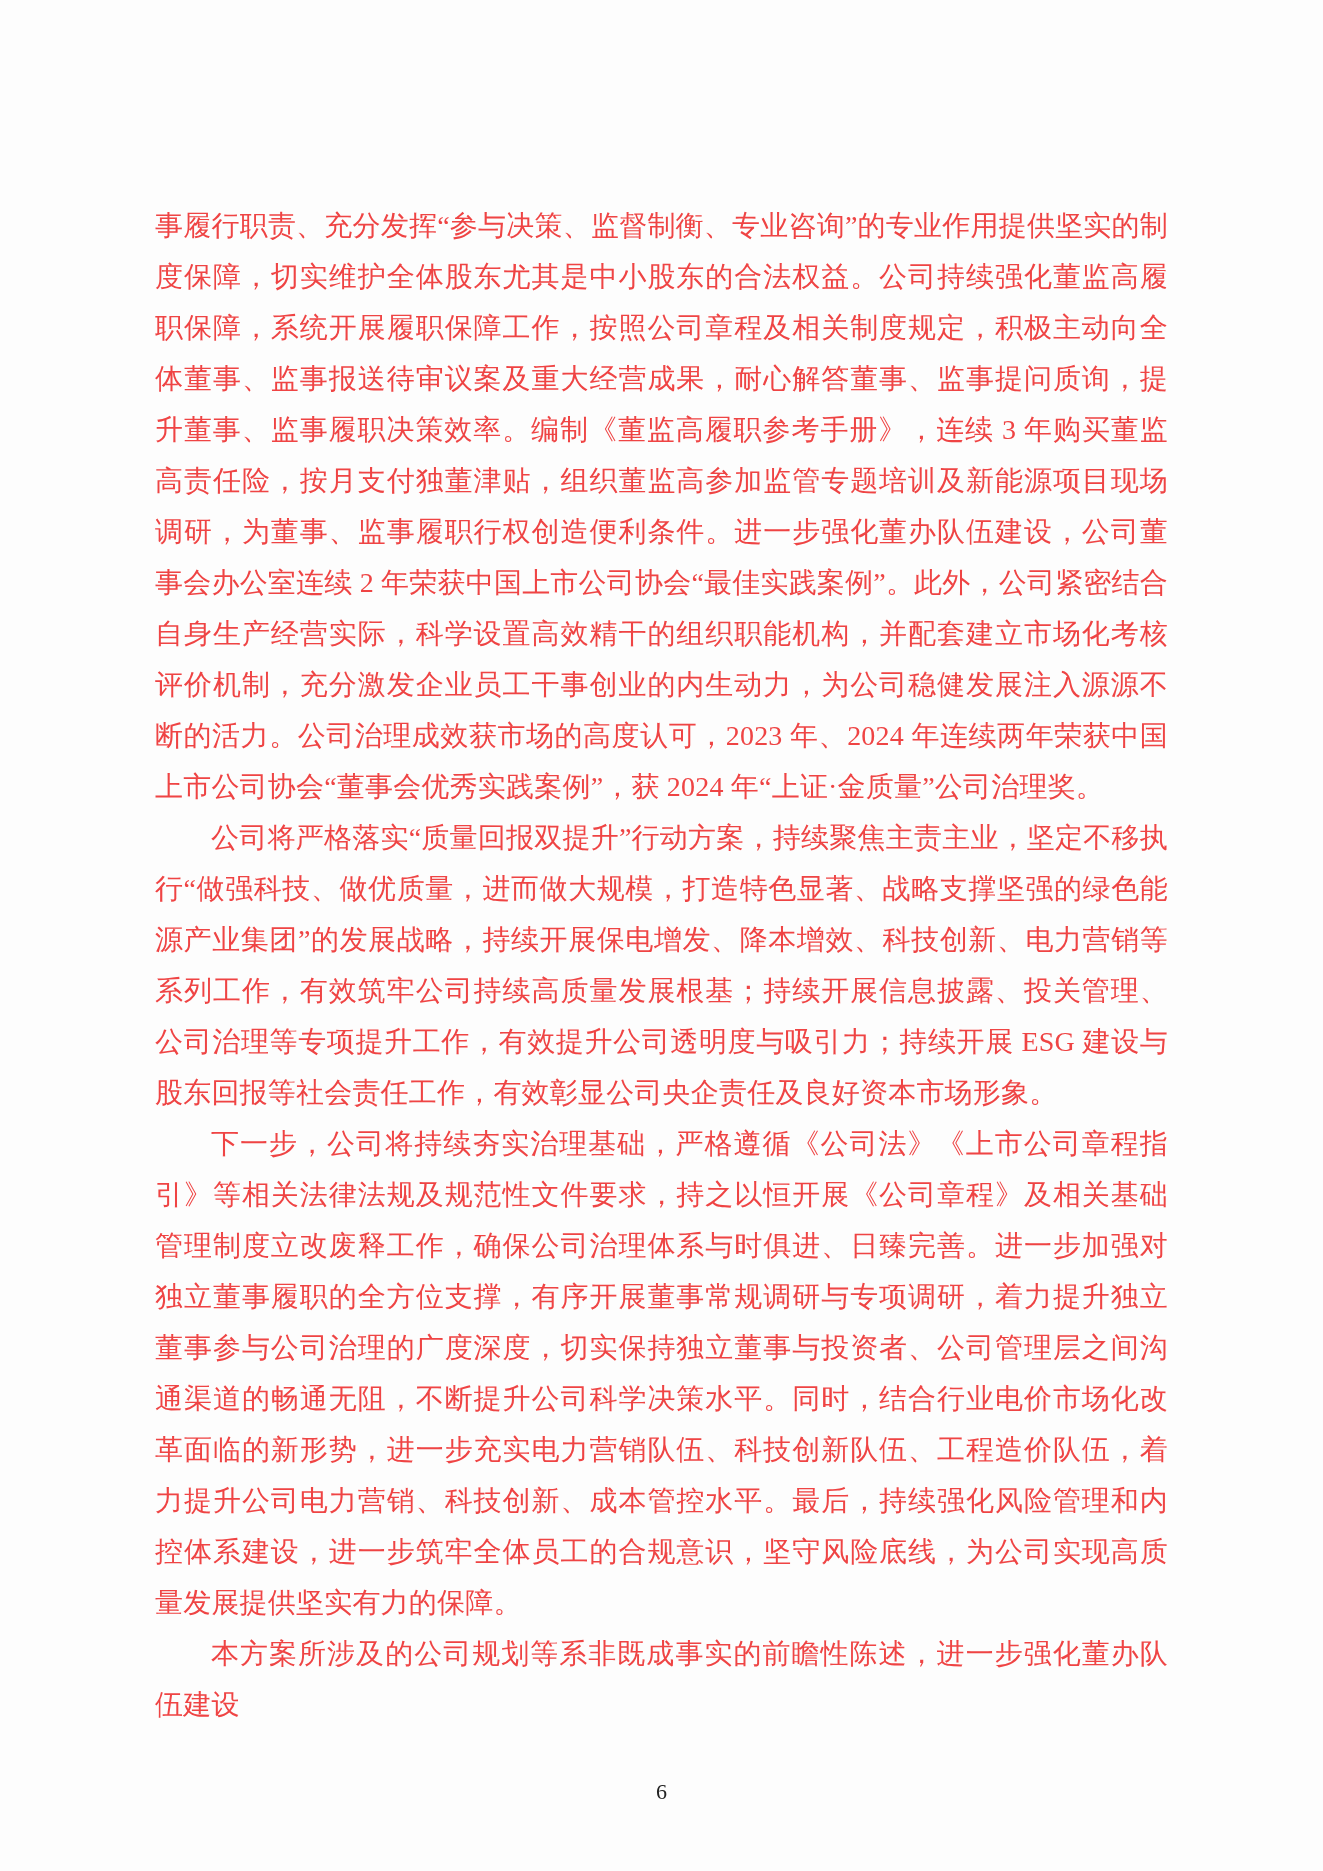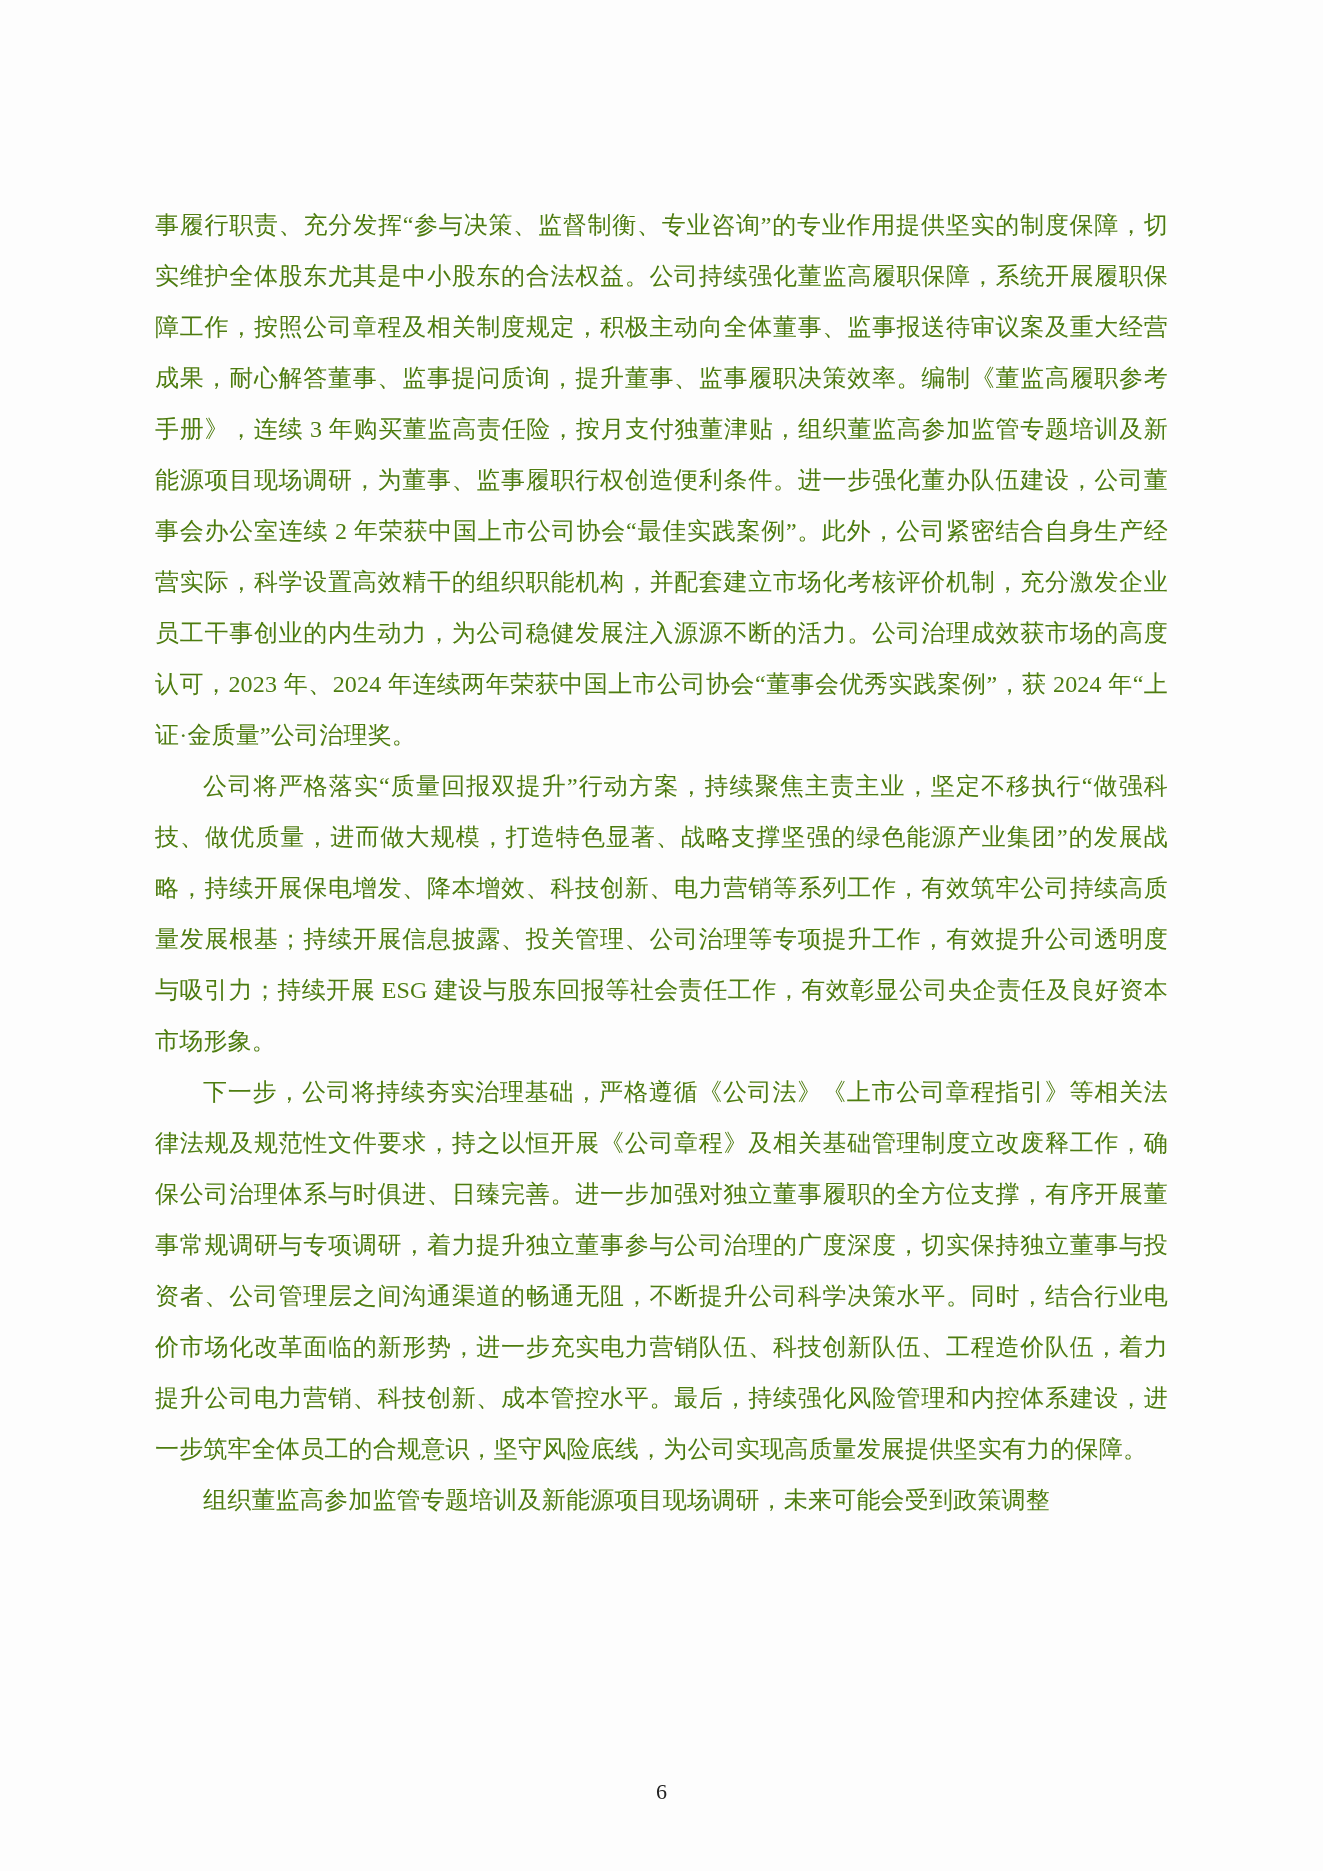--- a/index.html
+++ b/index.html
@@ -15,26 +15,26 @@
   }
   .page {
     position: relative;
     width: 1323px;
     height: 1871px;
     box-sizing: border-box;
     padding: 200px 155px 0 155px;
     background: #fdfdfd;
   }
   .doc-body {
-    font-size: 24px;
+    font-size: 28px;
     line-height: 51px;
     text-align: justify;
     text-justify: inter-ideograph;
     letter-spacing: 0.2px;
-    color: #4d7c0f;
+    color: #ef4444;
   }
   .para {
     margin: 0;
     text-indent: 0;
   }
   .para.indent {
     text-indent: 2em;
   }
   .page-number {
     position: absolute;
@@ -48,16 +48,16 @@
   }
 </style>
 </head>
 <body>
 
 <div class="page">
   <div class="doc-body">
     <p class="para">事履行职责、充分发挥“参与决策、监督制衡、专业咨询”的专业作用提供坚实的制度保障，切实维护全体股东尤其是中小股东的合法权益。公司持续强化董监高履职保障，系统开展履职保障工作，按照公司章程及相关制度规定，积极主动向全体董事、监事报送待审议案及重大经营成果，耐心解答董事、监事提问质询，提升董事、监事履职决策效率。编制《董监高履职参考手册》，连续 3 年购买董监高责任险，按月支付独董津贴，组织董监高参加监管专题培训及新能源项目现场调研，为董事、监事履职行权创造便利条件。进一步强化董办队伍建设，公司董事会办公室连续 2 年荣获中国上市公司协会“最佳实践案例”。此外，公司紧密结合自身生产经营实际，科学设置高效精干的组织职能机构，并配套建立市场化考核评价机制，充分激发企业员工干事创业的内生动力，为公司稳健发展注入源源不断的活力。公司治理成效获市场的高度认可，2023 年、2024 年连续两年荣获中国上市公司协会“董事会优秀实践案例”，获 2024 年“上证·金质量”公司治理奖。</p>
     <p class="para indent">公司将严格落实“质量回报双提升”行动方案，持续聚焦主责主业，坚定不移执行“做强科技、做优质量，进而做大规模，打造特色显著、战略支撑坚强的绿色能源产业集团”的发展战略，持续开展保电增发、降本增效、科技创新、电力营销等系列工作，有效筑牢公司持续高质量发展根基；持续开展信息披露、投关管理、公司治理等专项提升工作，有效提升公司透明度与吸引力；持续开展 ESG 建设与股东回报等社会责任工作，有效彰显公司央企责任及良好资本市场形象。</p>
     <p class="para indent">下一步，公司将持续夯实治理基础，严格遵循《公司法》《上市公司章程指引》等相关法律法规及规范性文件要求，持之以恒开展《公司章程》及相关基础管理制度立改废释工作，确保公司治理体系与时俱进、日臻完善。进一步加强对独立董事履职的全方位支撑，有序开展董事常规调研与专项调研，着力提升独立董事参与公司治理的广度深度，切实保持独立董事与投资者、公司管理层之间沟通渠道的畅通无阻，不断提升公司科学决策水平。同时，结合行业电价市场化改革面临的新形势，进一步充实电力营销队伍、科技创新队伍、工程造价队伍，着力提升公司电力营销、科技创新、成本管控水平。最后，持续强化风险管理和内控体系建设，进一步筑牢全体员工的合规意识，坚守风险底线，为公司实现高质量发展提供坚实有力的保障。</p>
-    <p class="para indent">组织董监高参加监管专题培训及新能源项目现场调研，未来可能会受到政策调整</p>
+    <p class="para indent">本方案所涉及的公司规划等系非既成事实的前瞻性陈述，进一步强化董办队伍建设</p>
   </div>
   <div class="page-number">6</div>
 </div>
 
 </body></html>

